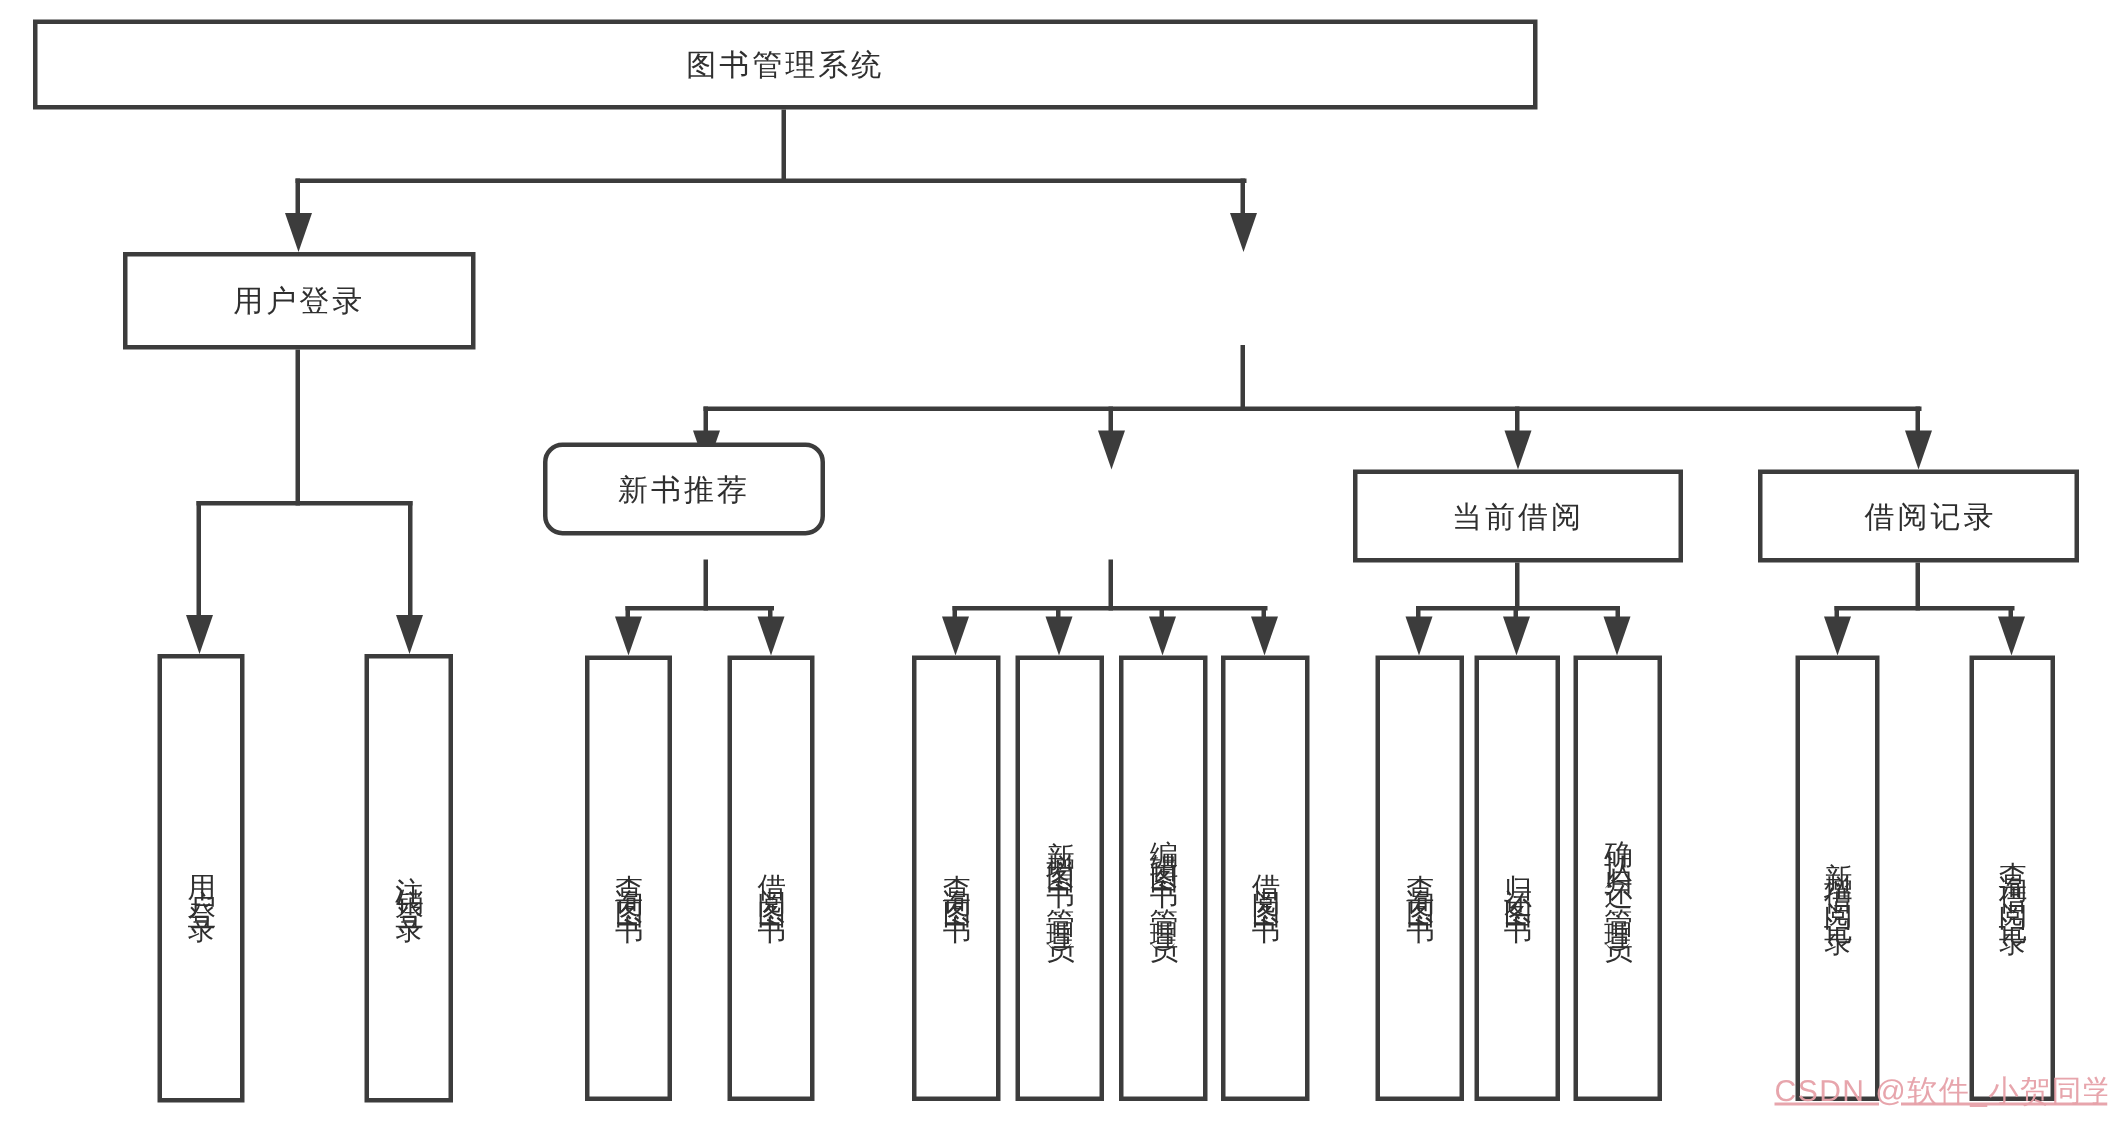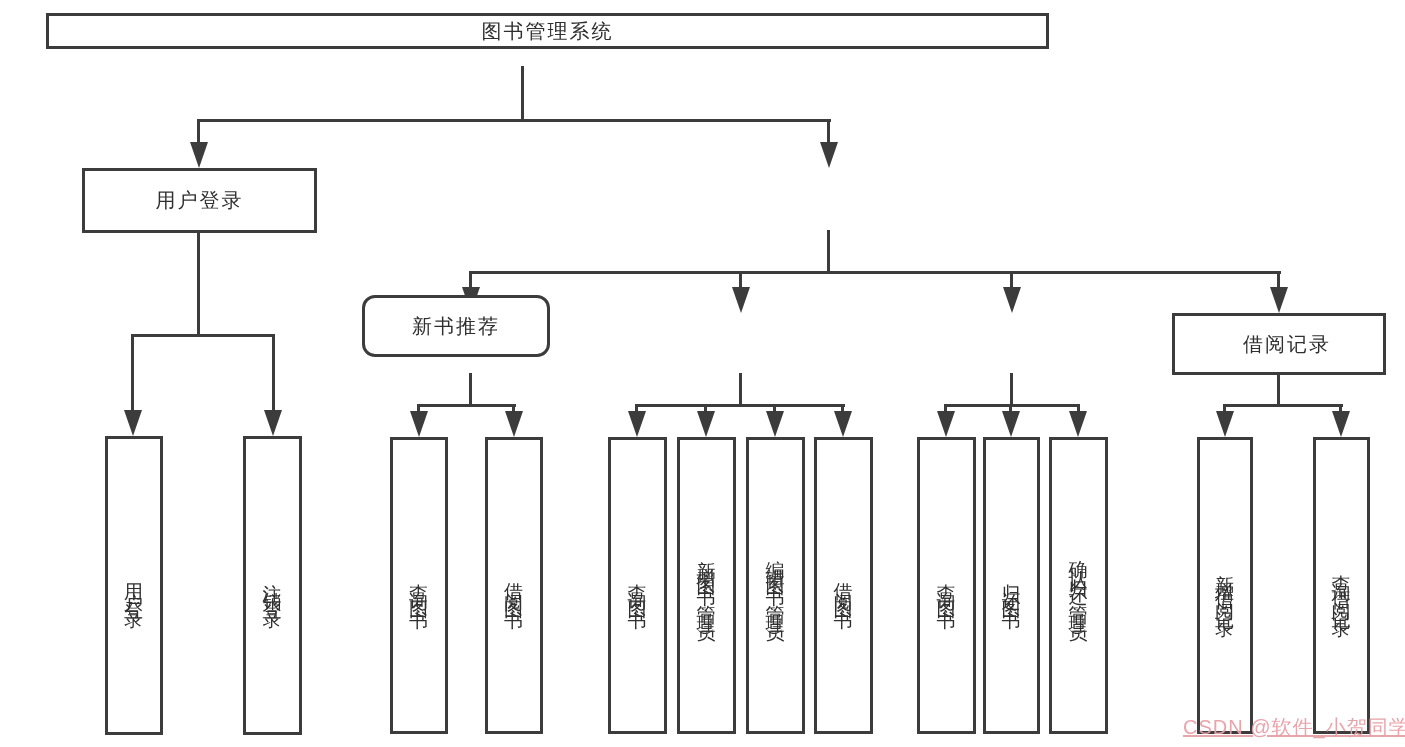--- a/index.html
+++ b/index.html
@@ -85,30 +85,33 @@
   <div class="arr" style="left:1002px;top:411px;"></div>
   <div class="arr" style="left:1069px;top:411px;"></div>
 
   <div class="ln" style="left:1277px;top:373px;width:3px;height:34px;"></div>
   <div class="ln" style="left:1223px;top:404px;width:120px;height:3px;"></div>
   <div class="ln" style="left:1223px;top:404px;width:3px;height:12px;"></div>
   <div class="ln" style="left:1339px;top:404px;width:3px;height:12px;"></div>
   <div class="arr" style="left:1216px;top:411px;"></div>
   <div class="arr" style="left:1332px;top:411px;"></div>
 
-  <div class="node" style="left:22px;top:13px;width:1003px;height:36px;margin-left:24px;">
+  <div class="node" style="left:22px;top:13px;width:1003px;height:60px;">
     <span>图书管理系统</span>
   </div>
 
   <div class="node" style="left:82px;top:168px;width:235px;height:65px;">
     <span>用户登录</span>
   </div>
 
   <div class="node" style="left:362px;top:295px;width:188px;height:62px;border-radius:13px;">
     <span>新书推荐</span>
+  </div>
+  <div class="node" style="left:902px;top:313px;width:220px;height:62px;">
+    <span>当前借阅</span>
   </div>
   <div class="node" style="left:1172px;top:313px;width:214px;height:62px;padding-left:16px;">
     <span>借阅记录</span>
   </div>
 
   <div class="node vnode" style="left:105px;top:436px;width:58px;height:299px;">
     <span>用户登录</span>
   </div>
   <div class="node vnode" style="left:243px;top:436px;width:59px;height:299px;">
     <span>注销登录</span>

